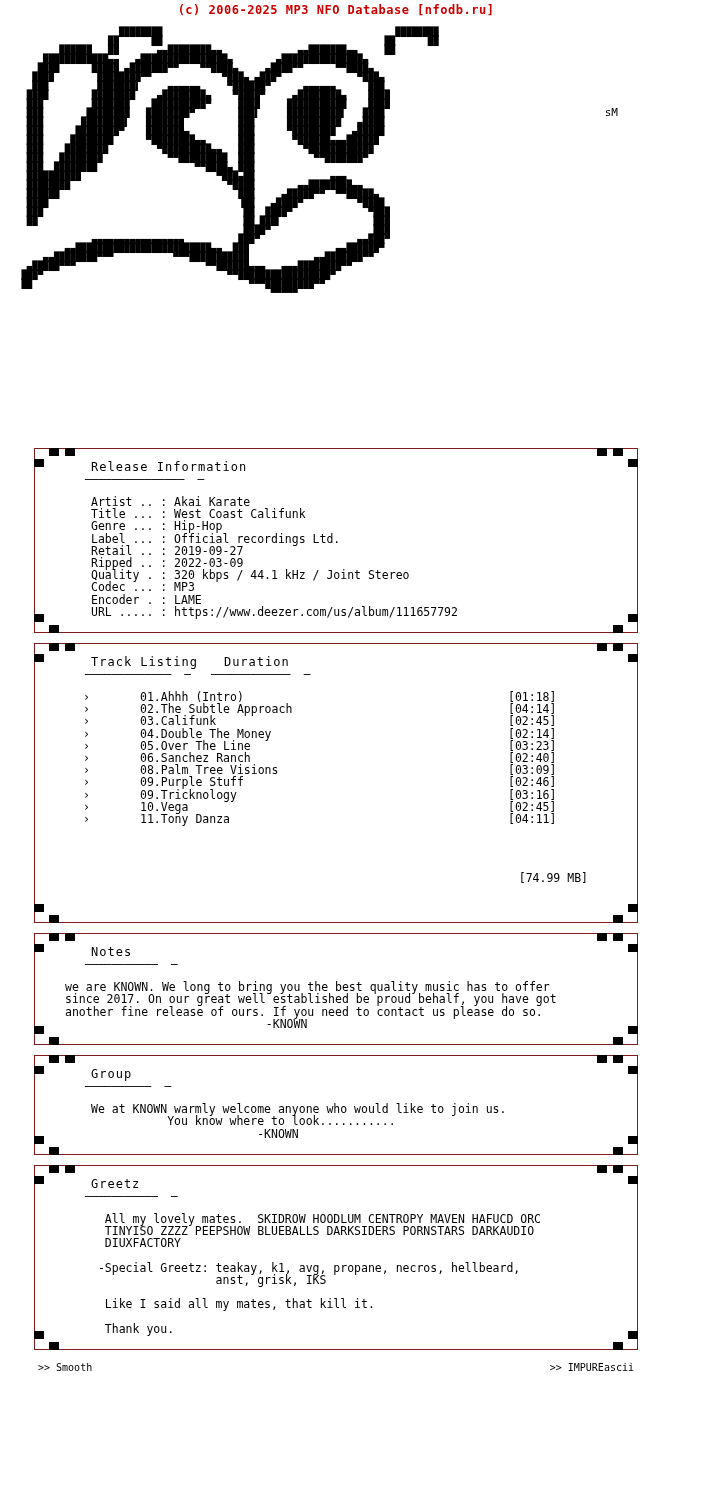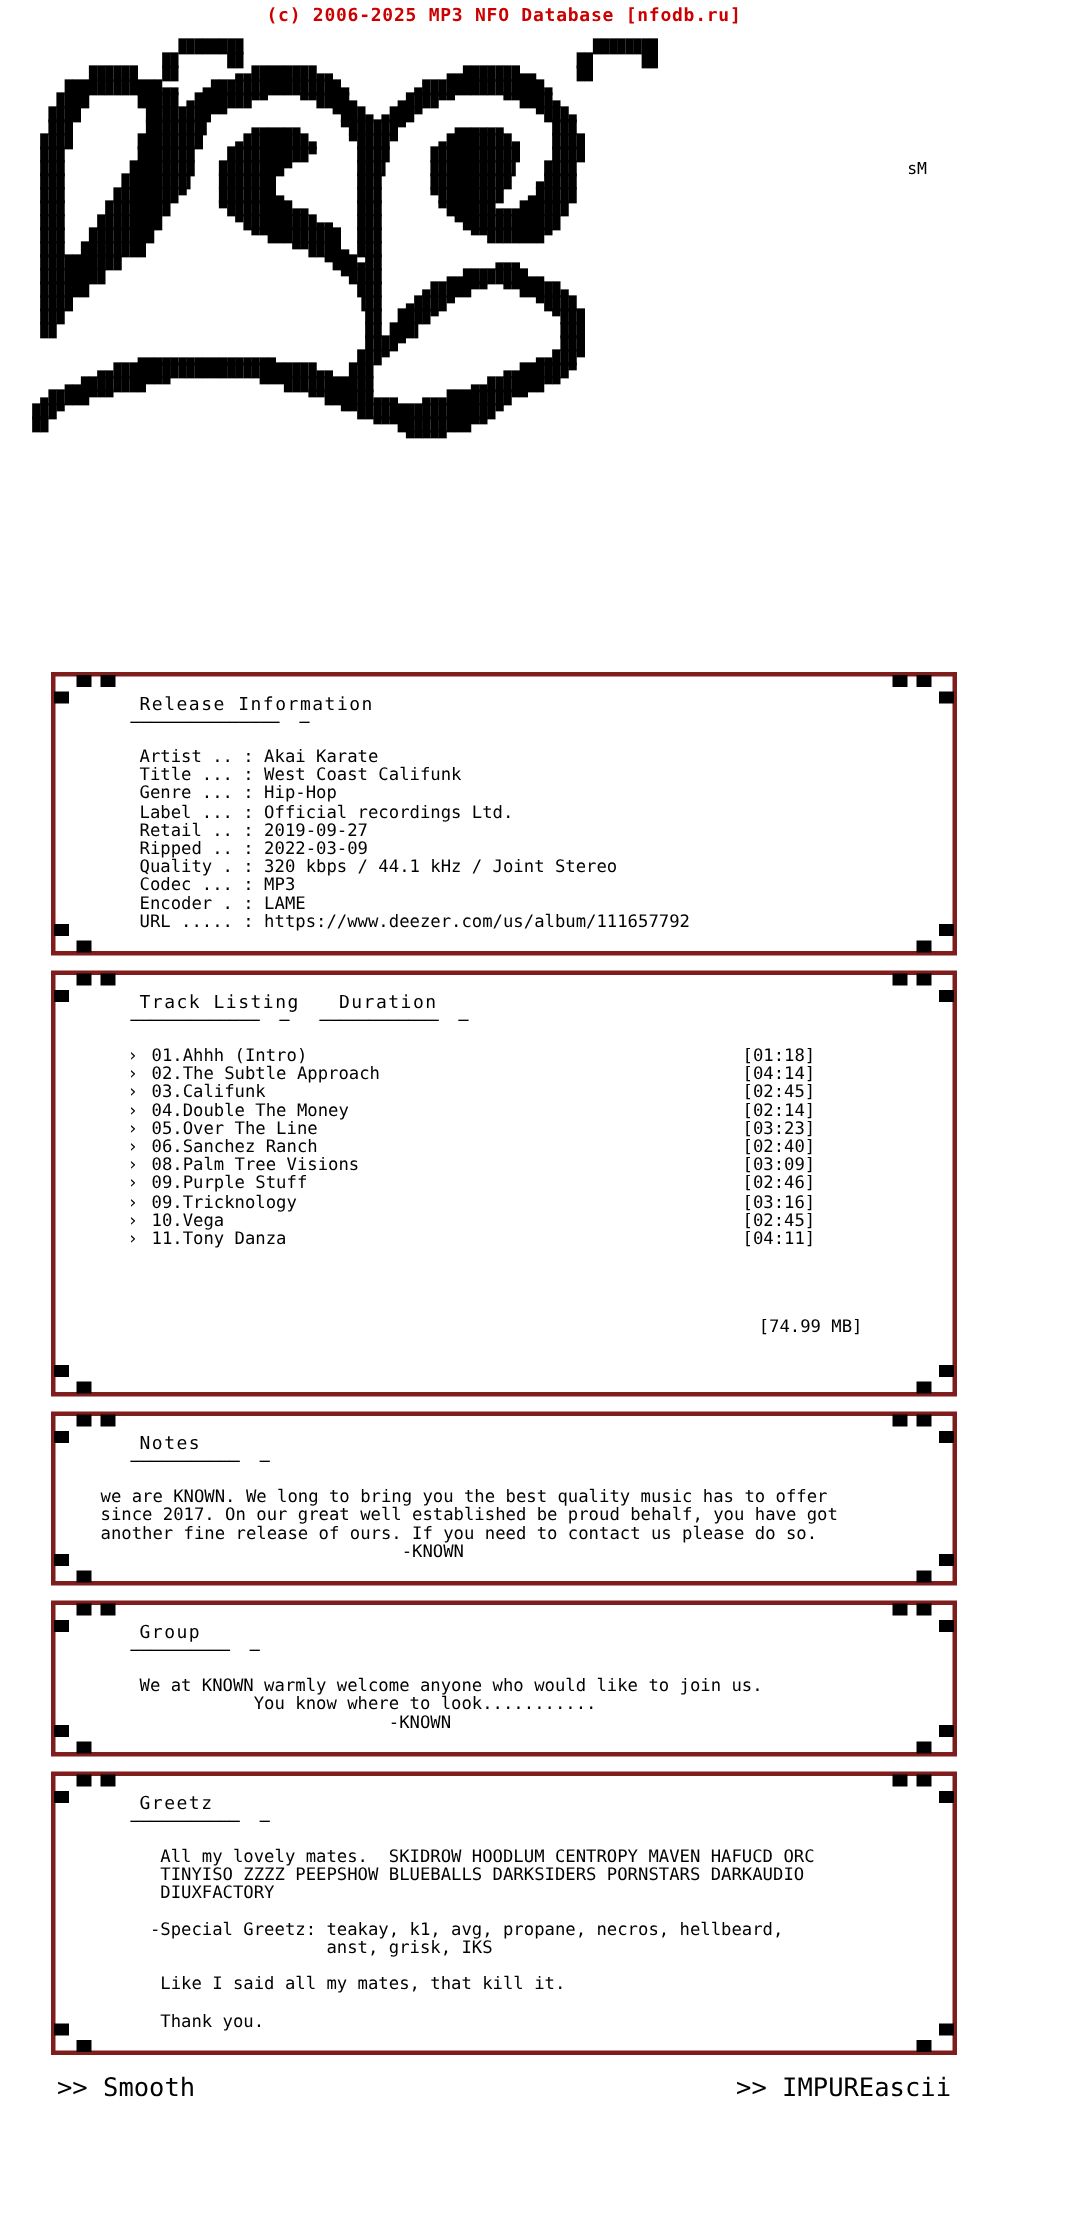--- a/index.html
+++ b/index.html
@@ -49,23 +49,23 @@
     top: 78px;
     font-size: 11px;
     font-family: "DejaVu Sans Mono", monospace;
     text-align: center;
   }
   
   .panel {
     position: relative;
     width: 604px;
     margin: 0 auto 10px auto;
-    border: 3px solid #7f1d1d;
+    border: 1px solid #7f1d1d;
     box-sizing: border-box;
-    padding: 12px 14px 14px 30px;
+    padding: 12px 3px 14px 30px;
     font-size: 11.5px;
     line-height: 12px;
   }
   .panel .corner {
     position: absolute;
     width: 10px;
     height: 8px;
     background: #000;
   }
   .c-tl1 { left: 14px; top: -1px; }
@@ -116,37 +116,37 @@
   
   .tracks {
     margin-left: 18px;
   }
   .track-row {
     display: flex;
     line-height: 12.2px;
     font-size: 11.5px;
   }
   .track-row .tk-arrow { width: 16px; }
-  .track-row .tk-name { flex: 1; white-space: pre; }
+  .track-row .tk-name { flex: 1; white-space: pre; margin-left: 41px; }
   .track-row .tk-dur { width: 80px; text-align: left; margin-right: 46px;}
   .totals {
     margin-top: 22px;
     text-align: right;
     margin-right: 46px;
     font-size: 11.5px;
     line-height: 12.2px;
     white-space: pre;
   }
   
   .footer {
     width: 604px;
     margin: 12px auto 0 auto;
     display: flex;
     justify-content: space-between;
-    font-size: 17px;
+    font-size: 10px;
     padding: 0 4px;
     box-sizing: border-box;
   }
   .notes-text {
     margin-left: 8px;
     margin-top: 6px;
   }
 </style>
 </head>
 <body>

